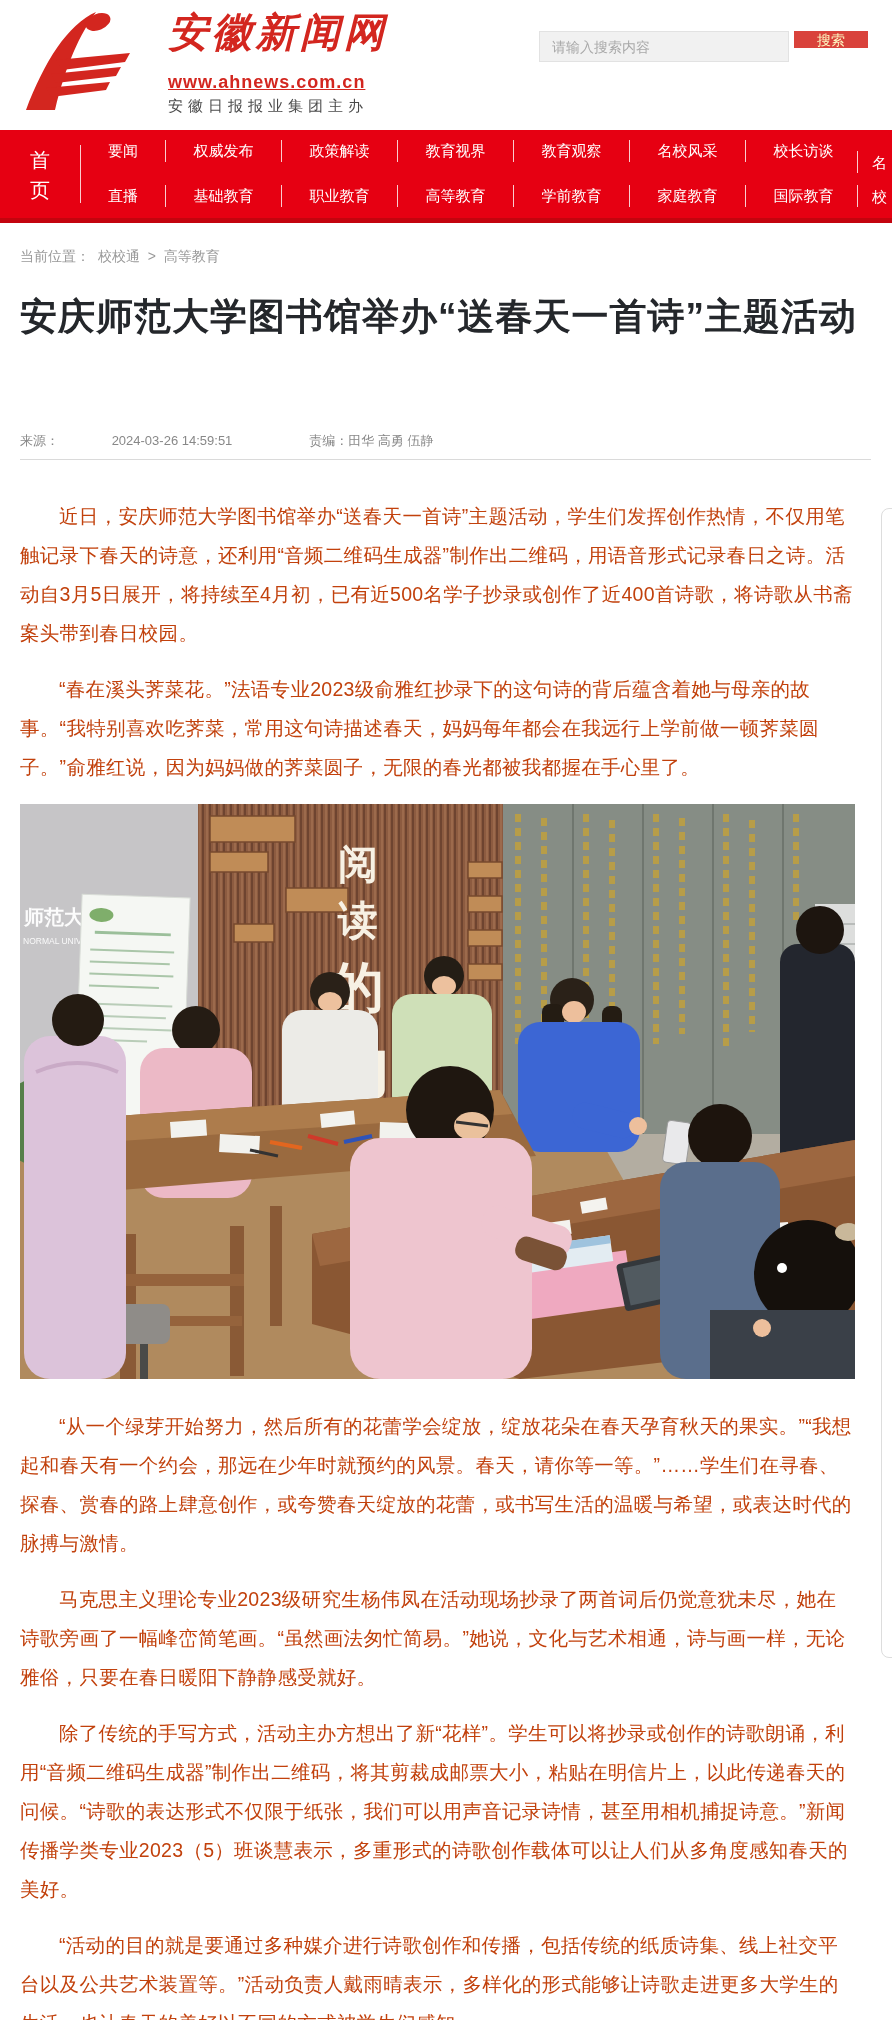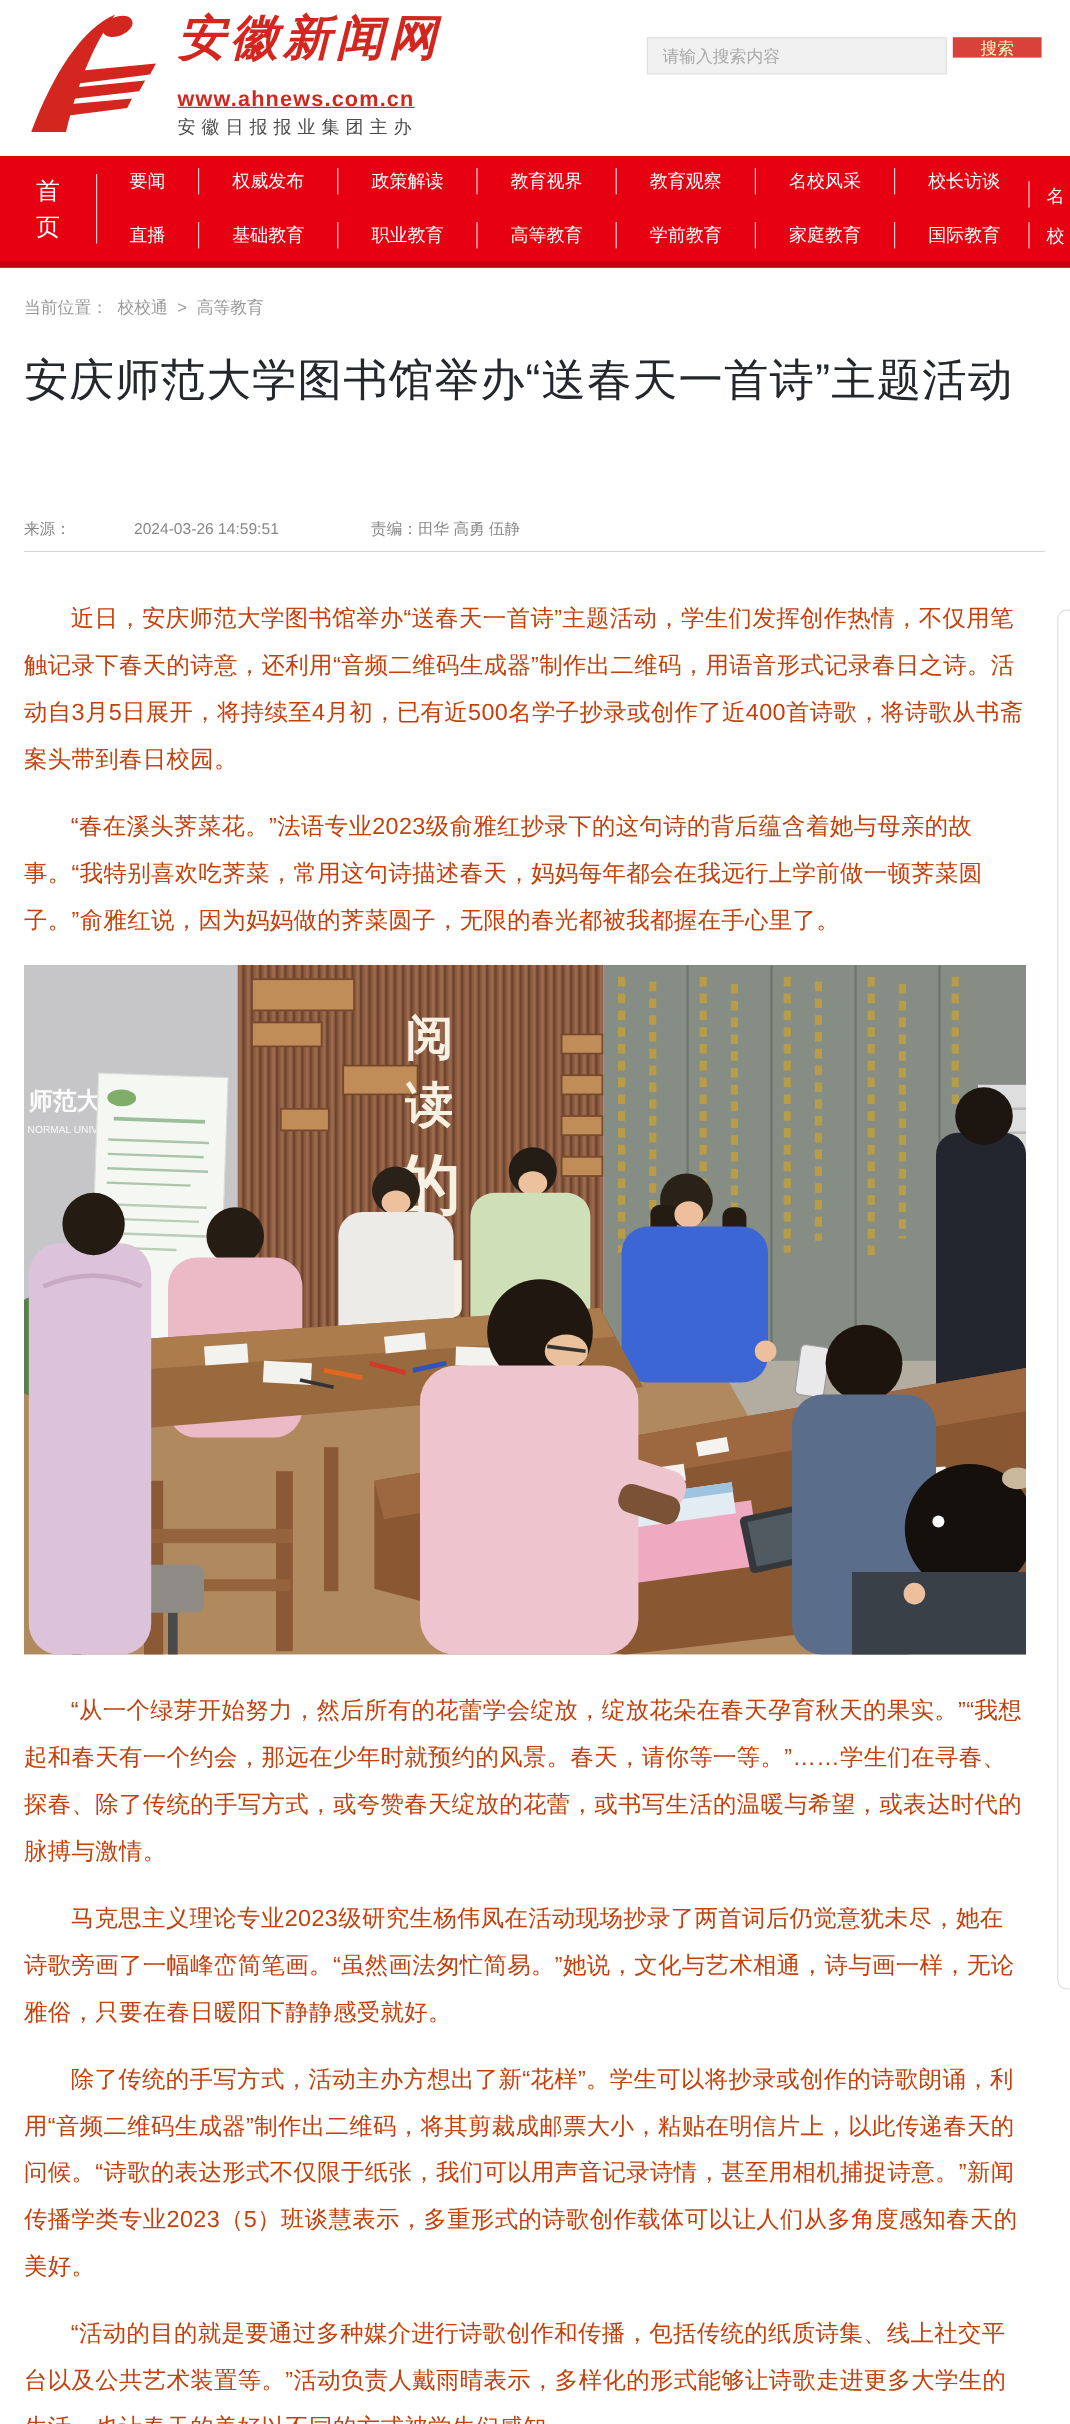--- a/index.html
+++ b/index.html
@@ -2,21 +2,21 @@
 <html style="--nav_red: #e60012; --nav_border: #c3040e; --logo_red: #d3261f; --button_red: #d9423b; --meta_gray: #888888; --breadcrumb_gray: #999999;"><head>
 <meta charset="utf-8">
 <style>
   html,body{margin:0;padding:0;}
   body{
     width:892px;height:2020px;position:relative;overflow:hidden;
     background:#fff;font-family:"Liberation Sans","DejaVu Sans",sans-serif;
   }
   
   .header{position:absolute;top:0;left:0;width:892px;height:130px;background:#fff;}
-  .logo{position:absolute;left:22px;top:10px;display:flex;align-items:flex-start;}
+  .logo{position:absolute;left:22px;top:10px;display:flex;align-items:flex-start;gap:20px;}
   .logo-mark{width:112px;height:100px;}
   .logo-text{margin-left:14px;}
   .logo-title{font-family:"DejaVu Serif","Liberation Serif",serif;font-style:italic;font-weight:700;
     font-size:40px;line-height:44px;color:var(--logo_red);letter-spacing:4px;}
   .logo-url{font-size:18px;font-weight:700;color:var(--logo_red);letter-spacing:1px;margin-top:18px;text-decoration:underline;}
   .logo-org{font-size:15px;color:#4a4a4a;letter-spacing:5px;margin-top:4px;}
   .search{position:absolute;left:509px;top:31px;display:flex;margin-left:30px;}
   .search-input{width:250px;height:31px;background:#f1f1f1;border:1px solid #e2e2e2;
     font-size:14px;color:#333;padding:0 0 0 12px;outline:none;box-sizing:border-box;}
   .search-input::placeholder{color:#a9a9a9;}
@@ -34,21 +34,21 @@
   .nav-row .nav-item:first-child{width:84px;}
   .nav-sep{width:1px;height:22px;background:rgba(255,255,255,.8);flex:none;}
   .nav-partial{position:absolute;left:872px;font-size:15px;cursor:pointer;}
   .nav-partial1{top:24px;} .nav-partial2{top:58px;}
   .partial-sep1{position:absolute;left:857px;top:21px;height:22px;width:1px;background:rgba(255,255,255,.8);}
   .partial-sep2{position:absolute;left:857px;top:55px;height:22px;width:1px;background:rgba(255,255,255,.8);}
   
   .breadcrumb{position:absolute;left:20px;top:248px;font-size:14px;color:var(--breadcrumb_gray);}
   .breadcrumb span{margin-right:4px;}
   .crumb-link{cursor:pointer;}
-  .article-title{position:absolute;left:20px;top:292px;width:872px;font-size:37px;font-weight:400;
+  .article-title{position:absolute;left:20px;top:292px;width:872px;font-size:37px;font-weight:700;
     color:#24272b;white-space:nowrap;overflow:hidden;letter-spacing:1px;}
   .meta{position:absolute;left:20px;top:432px;font-size:13px;color:var(--meta_gray);}
   .meta .m-src{display:inline-block;width:88px;}
   .meta .m-date{display:inline-block;width:194px;}
   .divider{position:absolute;left:20px;top:459px;width:851px;border-top:1px solid #dadada;}
   
   .article{position:absolute;left:20px;top:497px;width:835px;}
   .article p{margin:0 0 17px 0;font-size:19.5px;line-height:39px;color:#c2410c;
     text-indent:2em;letter-spacing:.3px;}
   .photo-wrap{width:835px;height:575px;margin:5px 0 28px 0;overflow:hidden;}
@@ -312,21 +312,21 @@
         <rect x="690" y="506" width="145" height="69" fill="#3a4048"></rect>
         <circle cx="742" cy="524" r="9" fill="#edbf9c"></circle>
         <rect x="4" y="232" width="102" height="343" rx="26" fill="#dcc3da"></rect>
         <circle cx="58" cy="216" r="26" fill="#241b12"></circle>
         <path d="M16,268 Q58,250 98,268" stroke="#c9aac6" stroke-width="4" fill="none"></path>
       </g>
     </svg>
   </div>
 
   <div id="paras-bottom">
-      <p>“从一个绿芽开始努力，然后所有的花蕾学会绽放，绽放花朵在春天孕育秋天的果实。”“我想起和春天有一个约会，那远在少年时就预约的风景。春天，请你等一等。”……学生们在寻春、探春、除了传统的手写方式，或夸赞春天绽放的花蕾，或书写生活的温暖与希望，或表达时代的脉搏与激情。</p>
+      <p>“从一个绿芽开始努力，然后所有的花蕾学会绽放，绽放花朵在春天孕育秋天的果实。”“我想起和春天有一个约会，那远在少年时就预约的风景。春天，请你等一等。”……学生们在寻春、探春、赏春的路上肆意创作，或夸赞春天绽放的花蕾，或书写生活的温暖与希望，或表达时代的脉搏与激情。</p>
       <p>马克思主义理论专业2023级研究生杨伟凤在活动现场抄录了两首词后仍觉意犹未尽，她在诗歌旁画了一幅峰峦简笔画。“虽然画法匆忙简易。”她说，文化与艺术相通，诗与画一样，无论雅俗，只要在春日暖阳下静静感受就好。</p>
       <p>除了传统的手写方式，活动主办方想出了新“花样”。学生可以将抄录或创作的诗歌朗诵，利用“音频二维码生成器”制作出二维码，将其剪裁成邮票大小，粘贴在明信片上，以此传递春天的问候。“诗歌的表达形式不仅限于纸张，我们可以用声音记录诗情，甚至用相机捕捉诗意。”新闻传播学类专业2023（5）班谈慧表示，多重形式的诗歌创作载体可以让人们从多角度感知春天的美好。</p>
       <p>“活动的目的就是要通过多种媒介进行诗歌创作和传播，包括传统的纸质诗集、线上社交平台以及公共艺术装置等。”活动负责人戴雨晴表示，多样化的形式能够让诗歌走进更多大学生的生活，也让春天的美好以不同的方式被学生们感知。</p>
     </div>
 
 </div>
 
 <div class="side-panel"></div>
 
 </body></html>

